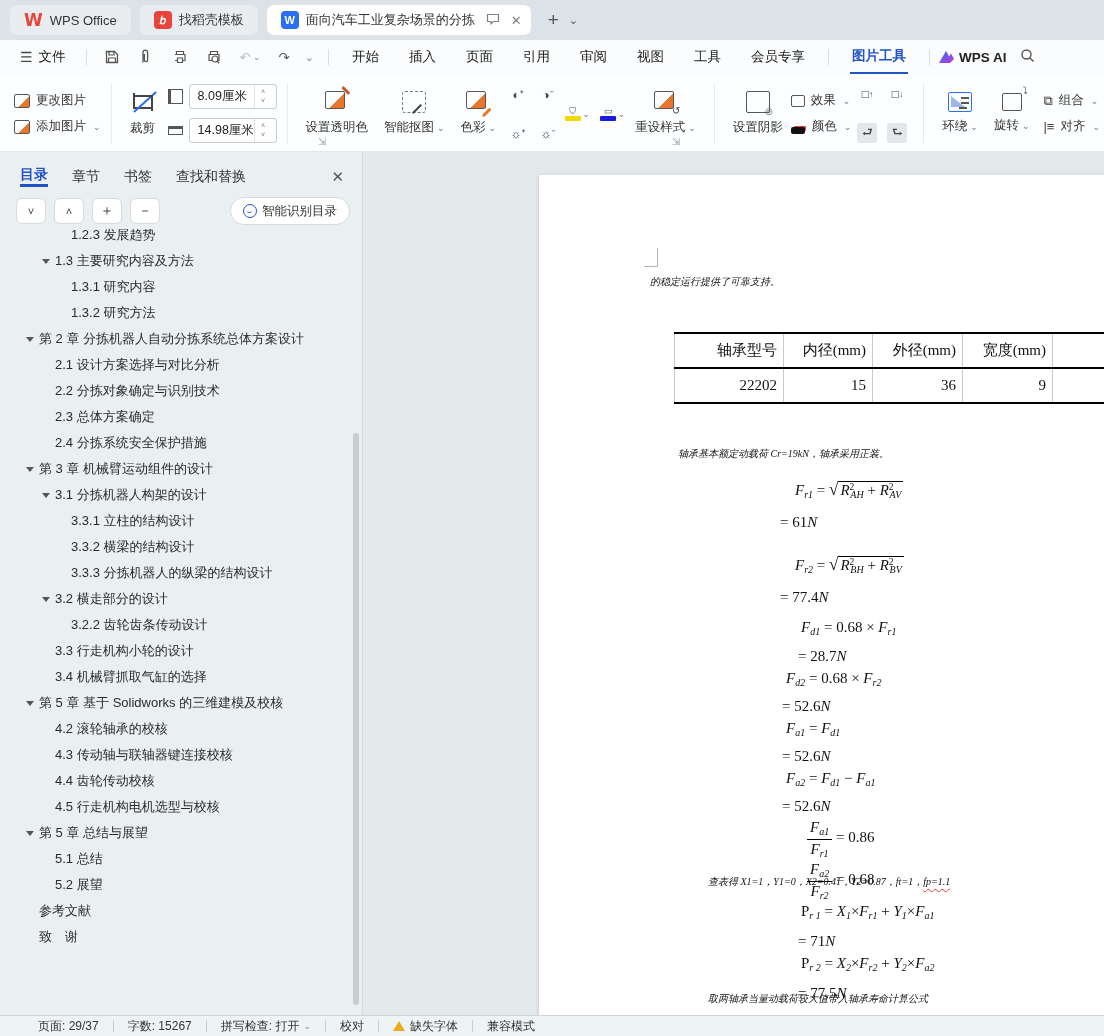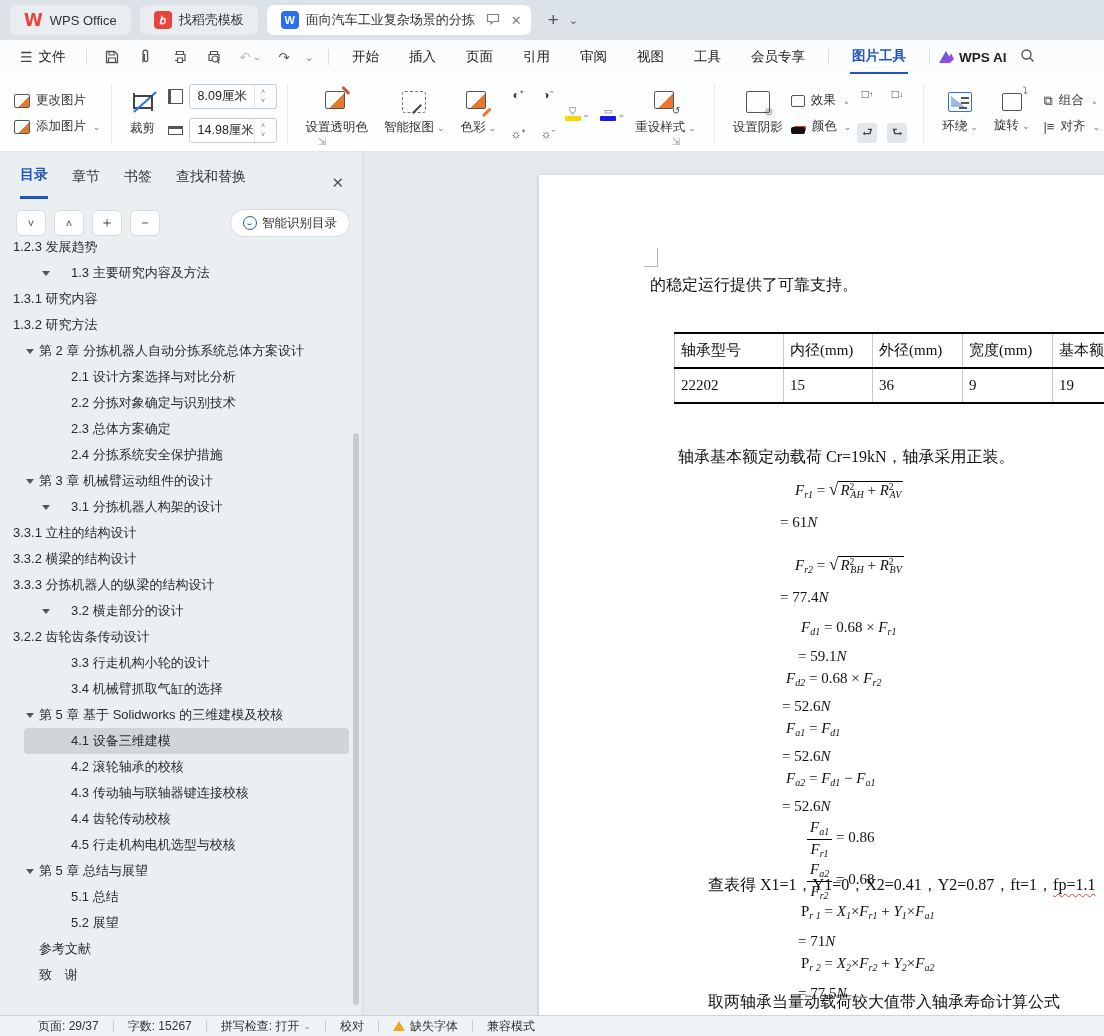--- a/index.html
+++ b/index.html
@@ -69,53 +69,53 @@
   .grid2 { display:grid; grid-template-columns:auto auto; gap:7px 10px; align-items:center; }
   .rot-ic { width:20px; height:18px; border:1.3px solid #555; border-radius:2px; position:relative; }
   .rot-ic:after { content:"⤵"; position:absolute; right:-7px; top:-9px; font-size:10px; color:#555; }
   .wrap-ic { width:24px; height:20px; border:1.3px solid #2a6ef2; border-radius:2px; position:relative; overflow:hidden; }
   .wrap-ic:before { content:""; position:absolute; left:2px; top:3px; border-left:14px solid #9db8e8; border-top:11px solid transparent; }
   .wrap-ic:after { content:""; position:absolute; right:2px; top:4px; width:8px; height:2px; background:#555; box-shadow:0 5px 0 #555, -2px 10px 0 #555; }
 
   
   .sidebar { position:absolute; left:0; top:152px; width:363px; bottom:21px; background:#eaeff2; border-right:1px solid #d4dadd; overflow:hidden; }
   .sb-tabs { display:flex; align-items:center; padding:14px 18px 0 20px; font-size:14px; color:#333; }
-  .sb-tab { margin-right:24px; padding-bottom:12px; }
+  .sb-tab { margin-right:24px; padding-bottom:0; }
   .sb-tab.active { color:#2253c4; font-weight:bold; border-bottom:3px solid #2253c4; }
   .sb-close { margin-left:auto; color:#555; font-size:15px; }
   .sb-ctrls { display:flex; align-items:center; padding:10px 12px 0 16px; }
   .sb-btn { width:30px; height:26px; border:1px solid #d6dbdf; border-radius:6px; background:#fff; display:flex; align-items:center; justify-content:center; font-size:11px; color:#444; margin-right:8px; }
   .sb-recog { margin-left:auto; height:28px; border:1px solid #d6dbdf; border-radius:14px; background:#fff; display:flex; align-items:center; gap:5px; padding:0 12px; font-size:12.5px; color:#333; }
   .face { width:14px; height:14px; border:1.4px solid #2253c4; border-radius:50%; position:relative; }
   .face:after { content:""; position:absolute; left:3px; top:4px; width:5px; height:3px; border-bottom:1.4px solid #2253c4; border-radius:50%; }
   .toc { margin-top:4px; height:calc(100% - 80px); overflow:hidden; }
   .toc-inner { margin-top:-7px; }
   .titem { height:26px; display:flex; align-items:center; font-size:13px; color:#2b2b2b; white-space:nowrap; }
   .titem .arr { flex:none; width:13px; display:flex; align-items:center; }
   .titem .arr.show:before { content:""; width:0; height:0; border-left:4.5px solid transparent; border-right:4.5px solid transparent; border-top:5.5px solid #555; }
-  .lv1 { padding-left:26px; } .lv2 { padding-left:42px;gap:16px; } .lv3 { }
+  .lv1 { padding-left:26px; } .lv2 { padding-left:42px; } .lv3 { padding-left:58px; }
   .titem.sel { background:#cfd5d8; border-radius:4px; margin-left:24px; margin-right:13px; }
   .titem.sel.lv2 { padding-left:18px; }
   .sb-scroll { position:absolute; right:3px; top:281px; width:6px; height:572px; border-radius:3px; background:#c6cdd1; }
 
   
   .workspace { position:absolute; left:364px; top:152px; right:0; bottom:21px; background:#e4eaec; overflow:hidden; }
   .page { position:absolute; left:175px; top:23px; width:700px; height:880px; background:#fff; box-shadow:0 1px 4px rgba(0,0,0,.18); font-family:"Liberation Serif","DejaVu Serif",serif; color:#111; }
   .cropmark-v { position:absolute; left:118px; top:73px; width:1px; height:19px; background:#b4b4b4; }
   .cropmark-h { position:absolute; left:105px; top:91px; width:13px; height:1px; background:#b4b4b4; }
-  .dpar { position:absolute; font-size:16px; white-space:nowrap; }
+  .dpar { position:absolute; font-size:10px; white-space:nowrap;font-style:italic; }
   .p1 { left:111px; top:100px; }
   .p2 { left:139px; top:272px; }
   .p3 { left:169px; top:700px; }
   .p4 { left:169px; top:817px; }
   .squig { text-decoration:underline wavy #e03b3b 1px; text-underline-offset:3px; }
 
   
   .dtable { position:absolute; left:135px; top:157px; border-collapse:collapse; font-size:15px; }
-  .dtable th, .dtable td { border-left:1px solid #c8c8c8; border-right:1px solid #c8c8c8; text-align:left; font-weight:normal; height:35px; padding:0 6px; white-space:nowrap; }
+  .dtable th, .dtable td { border-left:1px solid #c8c8c8; border-right:1px solid #c8c8c8; text-align:right; font-weight:normal; height:35px; padding:0 6px; white-space:nowrap; }
   .dtable thead tr { border-top:2.5px solid #000; border-bottom:2px solid #000; }
   .dtable tbody tr { border-bottom:2.5px solid #000; }
   .dtable .c0{width:109px;} .dtable .c1{width:89px;} .dtable .c2{width:90px;} .dtable .c3{width:90px;} .dtable .c4{width:170px;}
 
   
   .eqblock { position:absolute; left:0; width:100%; }
   .eb1 { top:300px; } .eb2 { top:726px; }
   .eqline { font-size:15px; line-height:20px; white-space:nowrap; font-family:"Liberation Serif","DejaVu Serif",serif; }
   .eqline.tall { line-height:24px; }
   .eqline.fr { line-height:36px; }
@@ -473,24 +473,20 @@
           <span>3.3 行走机构小轮的设计</span>
         </div>
         <div class="titem lv2">
           <span class="arr"></span>
           <span>3.4 机械臂抓取气缸的选择</span>
         </div>
         <div class="titem lv1">
           <span class="arr show"></span>
           <span>第 5 章 基于 Solidworks 的三维建模及校核</span>
         </div>
-        <div class="titem lv2 sel">
-          <span class="arr"></span>
-          <span>4.1 设备三维建模</span>
-        </div>
         <div class="titem lv2">
           <span class="arr"></span>
           <span>4.2 滚轮轴承的校核</span>
         </div>
         <div class="titem lv2">
           <span class="arr"></span>
           <span>4.3 传动轴与联轴器键连接校核</span>
         </div>
         <div class="titem lv2">
           <span class="arr"></span>
@@ -553,21 +549,21 @@
     </table>
 
     <div class="dpar p2">轴承基本额定动载荷 Cr=19kN，轴承采用正装。</div>
 
     <div class="eqblock eb1" id="eq-block-1">
         <div class="eqline tall" style="margin-left: 256px; margin-top: 0px;"><i>F</i><sub>r1</sub><span> = </span><span><span class="rsign">√</span><span class="rbar"><i>R</i><sup>2</sup><sub>AH</sub><span> + </span><i>R</i><sup>2</sup><sub>AV</sub></span></span></div>
         <div class="eqline" style="margin-left: 241px; margin-top: 5px;"><span>= 61</span><i>N</i></div>
         <div class="eqline tall" style="margin-left: 256px; margin-top: 18px;"><i>F</i><sub>r2</sub><span> = </span><span><span class="rsign">√</span><span class="rbar"><i>R</i><sup>2</sup><sub>BH</sub><span> + </span><i>R</i><sup>2</sup><sub>BV</sub></span></span></div>
         <div class="eqline" style="margin-left: 241px; margin-top: 5px;"><span>= 77.4</span><i>N</i></div>
         <div class="eqline" style="margin-left: 262px; margin-top: 10px;"><i>F</i><sub>d1</sub><span> = 0.68 × </span><i>F</i><sub>r1</sub></div>
-        <div class="eqline" style="margin-left: 259px; margin-top: 4px;"><span>= 59.1</span><i>N</i></div>
+        <div class="eqline" style="margin-left: 259px; margin-top: 4px;"><span>= 28.7</span><i>N</i></div>
         <div class="eqline" style="margin-left: 247px; margin-top: 2px;"><i>F</i><sub>d2</sub><span> = 0.68 × </span><i>F</i><sub>r2</sub></div>
         <div class="eqline" style="margin-left: 243px; margin-top: 3px;"><span>= 52.6</span><i>N</i></div>
         <div class="eqline" style="margin-left: 247px; margin-top: 2px;"><i>F</i><sub>a1</sub><span> = </span><i>F</i><sub>d1</sub></div>
         <div class="eqline" style="margin-left: 243px; margin-top: 3px;"><span>= 52.6</span><i>N</i></div>
         <div class="eqline" style="margin-left: 247px; margin-top: 2px;"><i>F</i><sub>a2</sub><span> = </span><i>F</i><sub>d1</sub><span> − </span><i>F</i><sub>a1</sub></div>
         <div class="eqline" style="margin-left: 243px; margin-top: 3px;"><span>= 52.6</span><i>N</i></div>
         <div class="eqline fr" style="margin-left: 268px; margin-top: 3px;"><span class="frac"><span class="fn"><i>F</i><sub>a1</sub></span><span class="fd"><i>F</i><sub>r1</sub></span></span><span> = 0.86</span></div>
         <div class="eqline fr" style="margin-left: 268px; margin-top: 2px;"><span class="frac"><span class="fn"><i>F</i><sub>a2</sub></span><span class="fd"><i>F</i><sub>r2</sub></span></span><span> = 0.68</span></div>
       </div>
 

